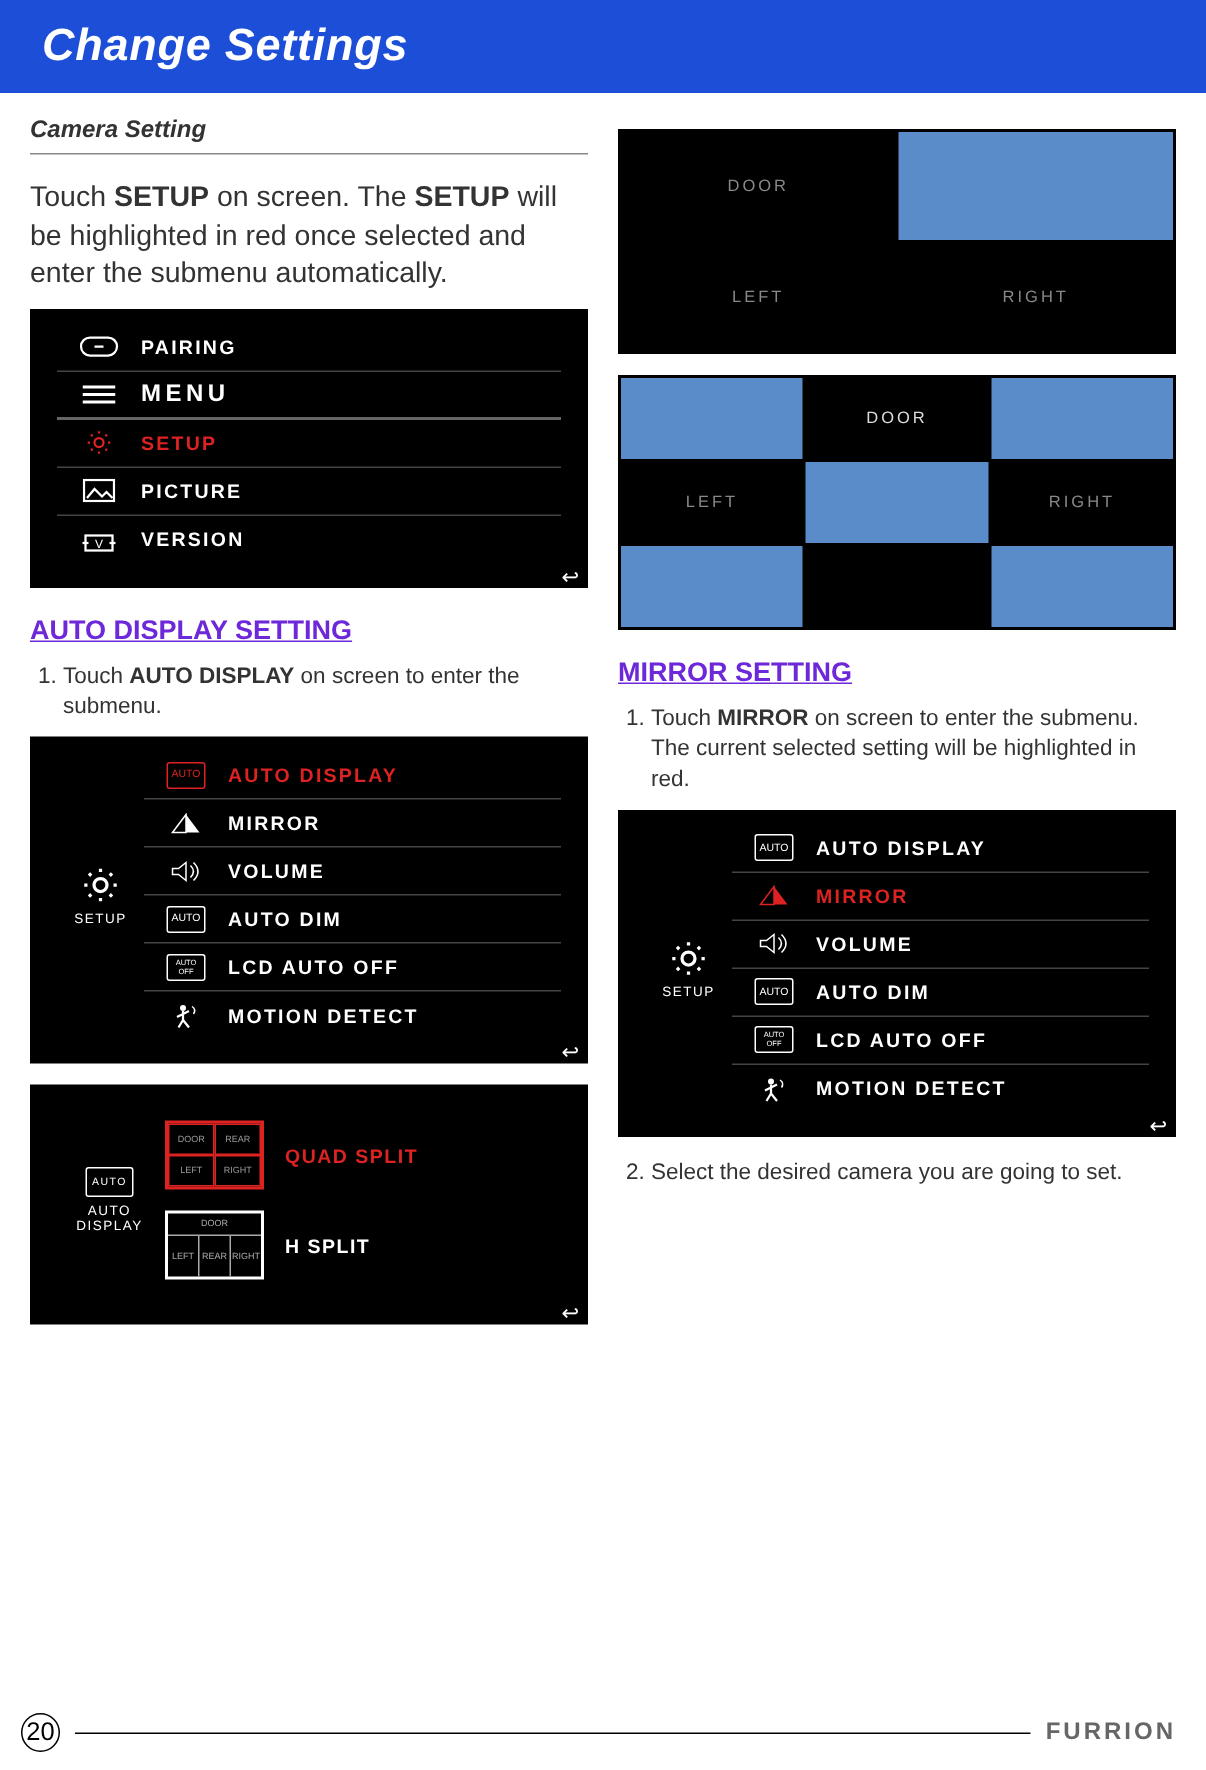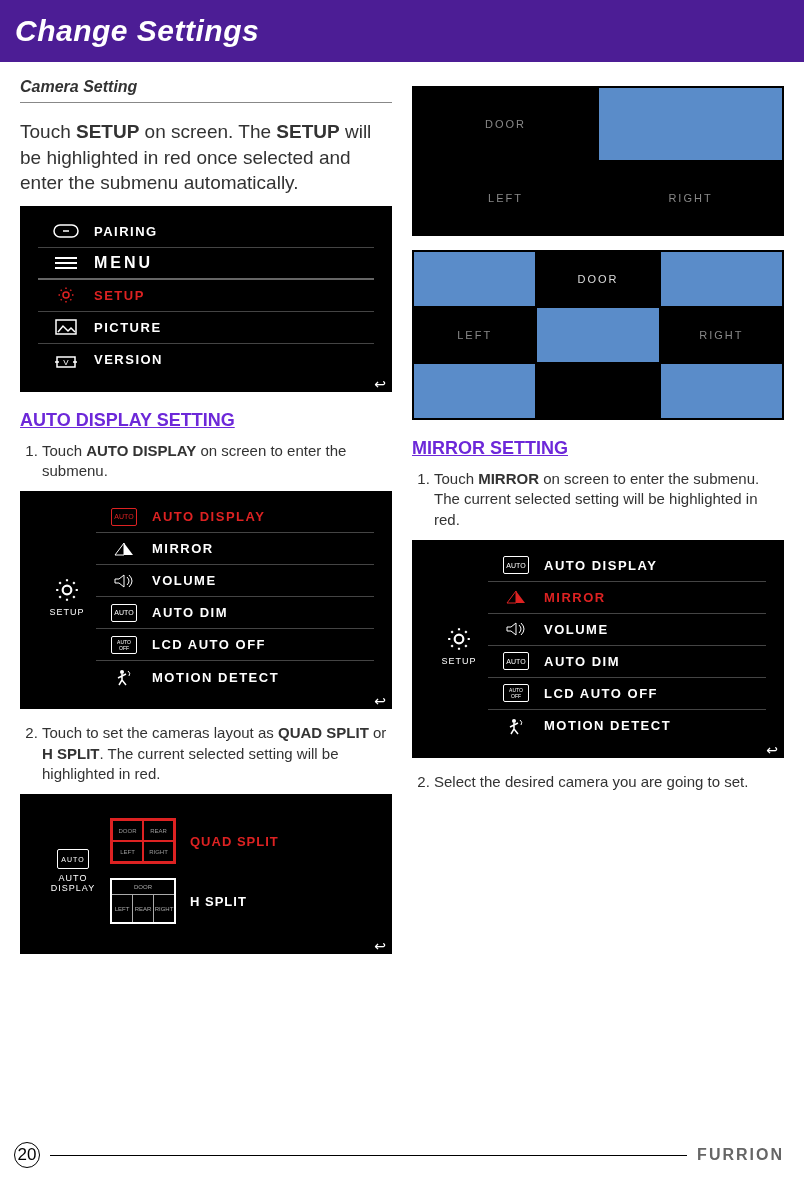--- a/index.html
+++ b/index.html
@@ -6,23 +6,23 @@
   body {
     width: 804px;
     height: 1180px;
     font-family: Arial, Helvetica, sans-serif;
     color: #000;
     background: #fff;
     position: relative;
     overflow: hidden;
   }
   .banner {
-    background: #4c1d95;
+    background: #1d4ed8;
     color: #fff;
-    padding: 14px 15px;
+    padding: 14px 28px;
     font-style: italic;
     font-weight: 800;
     font-size: 30px;
     letter-spacing: 0.5px;
   }
   .content {
     display: flex;
     gap: 20px;
     padding: 16px 20px 0 20px;
   }
@@ -309,25 +309,20 @@
               </div>
               <div class="menu-label">MOTION DETECT</div>
             </div>
         </div>
       </div>
       <div class="footer">
           <span class="ret">↩</span>
         </div>
     </div>
 
-    <ol start="2">
-      <li>
-        <span>Touch to set the cameras layout as </span><span class="bold">QUAD SPLIT</span><span> or </span><span class="bold">H SPLIT</span><span>. The current selected setting will be highlighted in red.</span>
-      </li>
-    </ol>
 
     <div class="frame split-frame">
       <div class="inner">
         <div class="side-label-col">
           <div class="iconbox" style="color:#fff;width:32px;height:20px;font-size:7px;">AUTO</div>
           <span style="text-align:center;line-height:10px">AUTO DISPLAY</span>
         </div>
         <div class="split-opts">
           <div class="split-opt quad active">
             <div class="diagram" style="border-color:#d22">

